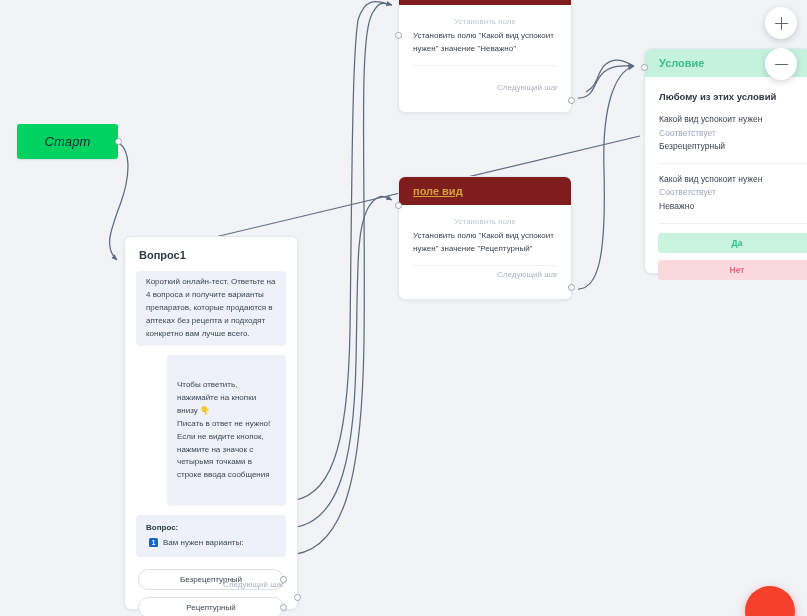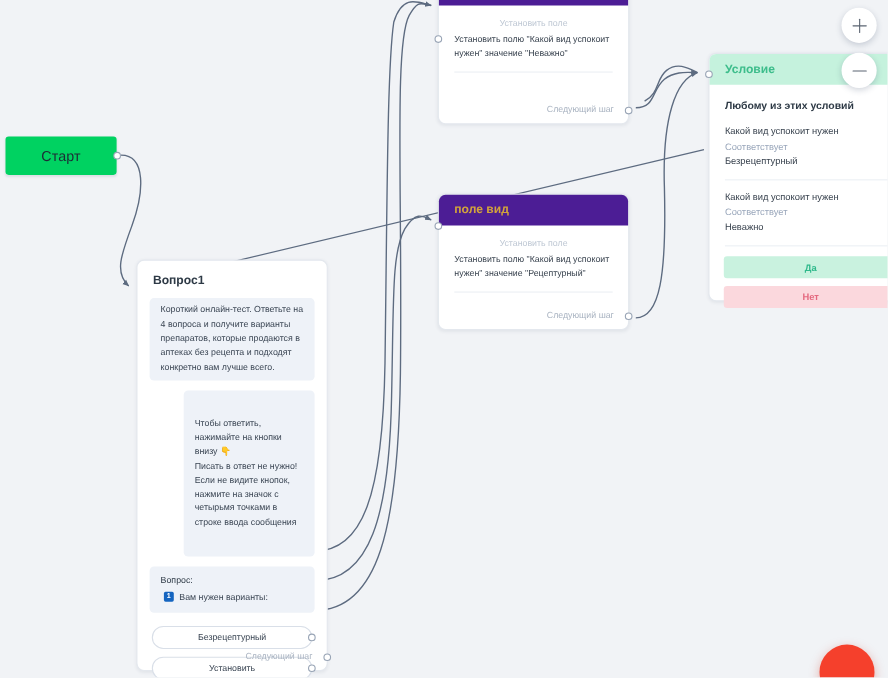--- a/index.html
+++ b/index.html
@@ -19,46 +19,47 @@
   #edges {
     position: absolute; left: 0; top: 0;
     width: 807px; height: 616px;
     pointer-events: none;
     z-index: 1;
   }
   .node { position: absolute; z-index: 2; }
 
   
   .start-node {
-    left: 5px; top: 124px;
+    left: 17px; top: 124px;
     width: 101px; height: 35px;
     background: #00d261;
     border-radius: 3px;
     display: flex; align-items: center; justify-content: center;
     box-shadow: 0 1px 2px rgba(40,60,90,.10);
+    font-style: italic;
   }
   .start-node .label {
     color: #1d2b36; font-size: 13px; letter-spacing: .1px;
   }
 
   
   .card {
     background: #ffffff;
     border: 1px solid #e4e8ee;
     border-radius: 7px;
     box-shadow: 0 1px 3px rgba(40,60,90,.07);
   }
   .card-head {
     height: 28px;
     display: flex; align-items: center;
     padding: 0 14px;
     font-size: 11px; font-weight: bold;
     border-radius: 6px 6px 0 0;
   }
-  .head-yellow { background: #4c1d95; color: #d3a43b; }
+  .head-yellow { background: #7f1d1d; color: #d3a43b; text-decoration: underline; }
   .head-green  { background: #c5f2dd; color: #3dbd8b; }
 
   
   .q-card { left: 124px; top: 236px; width: 174px; height: 374px; }
   .q-title {
     font-size: 11px; font-weight: bold; color: #2e3a46;
     padding: 12px 30px 10px 14px;
   }
   .msg-block {
     margin: 0 11px 9px 11px;
@@ -69,40 +70,40 @@
     line-height: 1.62;
     color: #3b4654;
   }
   .msg-block.tall { padding: 24px 10px; margin-left: 42px; }
   .qsec {
     margin: 0 11px 12px 11px;
     background: #eef2f8;
     border-radius: 4px;
     padding: 8px 10px 10px 10px;
   }
-  .qsec-title { font-size: 8px; font-weight: normal; color: #2e3a46; margin-bottom: 6px; }
+  .qsec-title { font-size: 8px; font-weight: bold; color: #2e3a46; margin-bottom: 6px; }
   .qsec-row { display: flex; align-items: center; gap: 5px; padding-left: 3px; }
   .badge-1 {
     width: 9px; height: 9px; background: #1565c0; color: #fff;
     border-radius: 1.5px; font-size: 6.5px; line-height: 9px;
     text-align: center; font-weight: bold; flex: none;
   }
   .qsec-row span.t { font-size: 8px; color: #3b4654; }
   .opt {
     position: relative;
     margin: 0 13px 7px 13px;
     height: 21px;
     border: 1px solid #d9dfe8;
     border-radius: 11px;
     background: #fff;
     display: flex; align-items: center; justify-content: center;
     font-size: 8px; color: #3b4654;
   }
   .next-step {
-    position: absolute; right: 13px; bottom: 8px;
+    position: absolute; right: 13px; bottom: 20px;
     font-size: 8px; color: #a9b3c1;
   }
 
   
   .f-card { width: 174px; }
   .f-card-1 { left: 398px; top: -24px; height: 137px; }
   .f-card-2 { left: 398px; top: 176px; height: 124px; }
   .f-sub { font-size: 8px; color: #bfc8d4; padding: 12px 14px 4px 14px; text-align: center; }
   .f-body {
     font-size: 8px; color: #39434f; line-height: 1.58;
@@ -220,21 +221,21 @@
         <span class="badge-1">1</span>
         <span class="t">Вам нужен варианты:</span>
       </div>
     </div>
 
     <div class="opt">
       <span>Безрецептурный</span>
       <span class="port on-right"></span>
     </div>
     <div class="opt">
-      <span>Установить</span>
+      <span>Рецептурный</span>
       <span class="port on-right"></span>
     </div>
     <div class="opt">
       <span>Неважно</span>
       <span class="port on-right"></span>
     </div>
 
     <div class="next-step">Следующий шаг</div>
     <span class="port" style="right:-4px; bottom:8px;"></span>
   </div>

